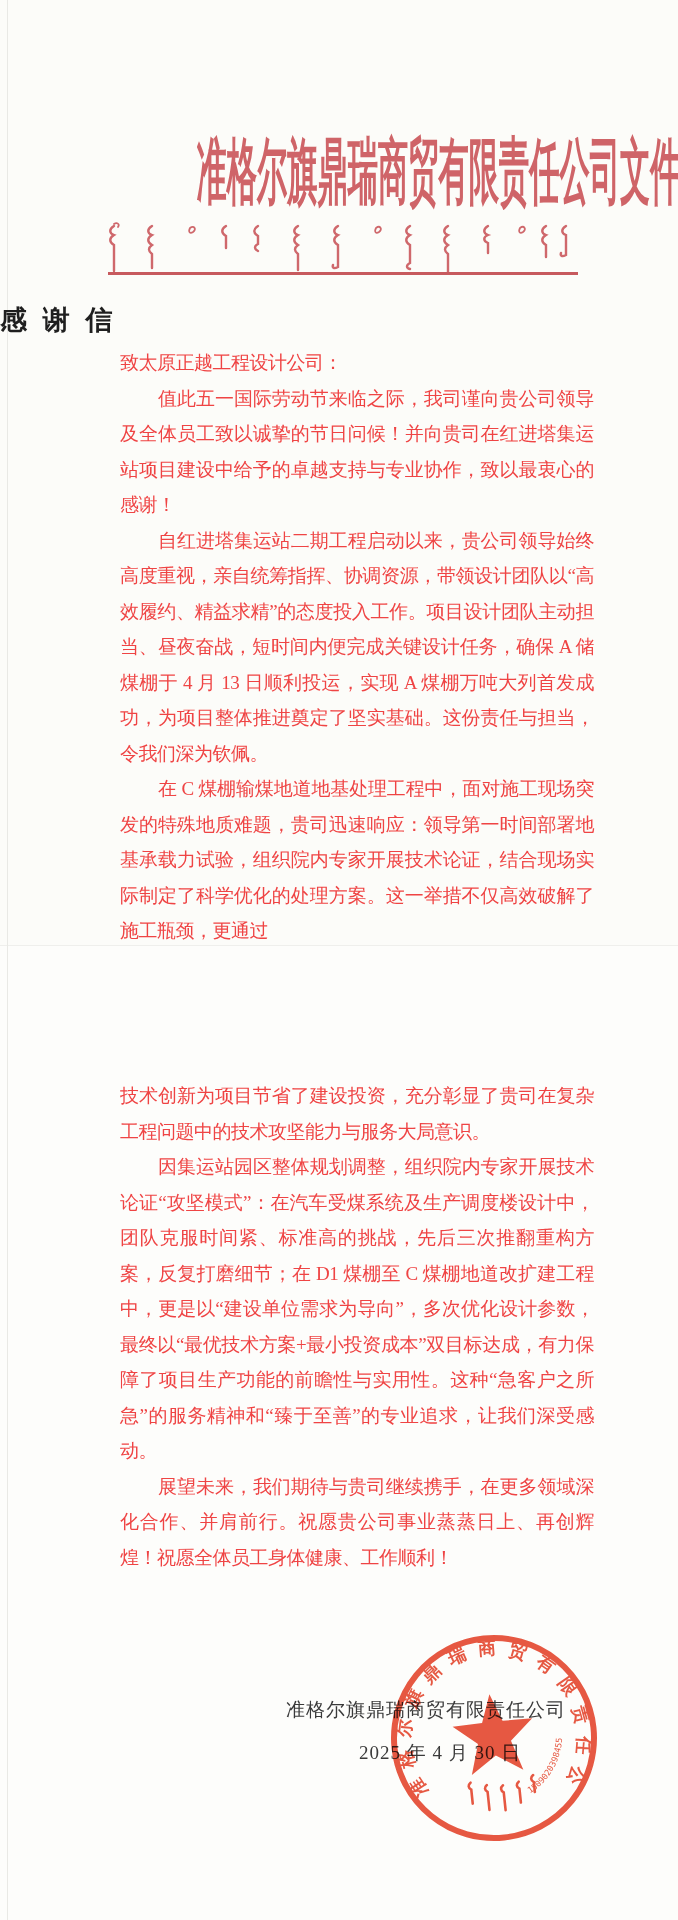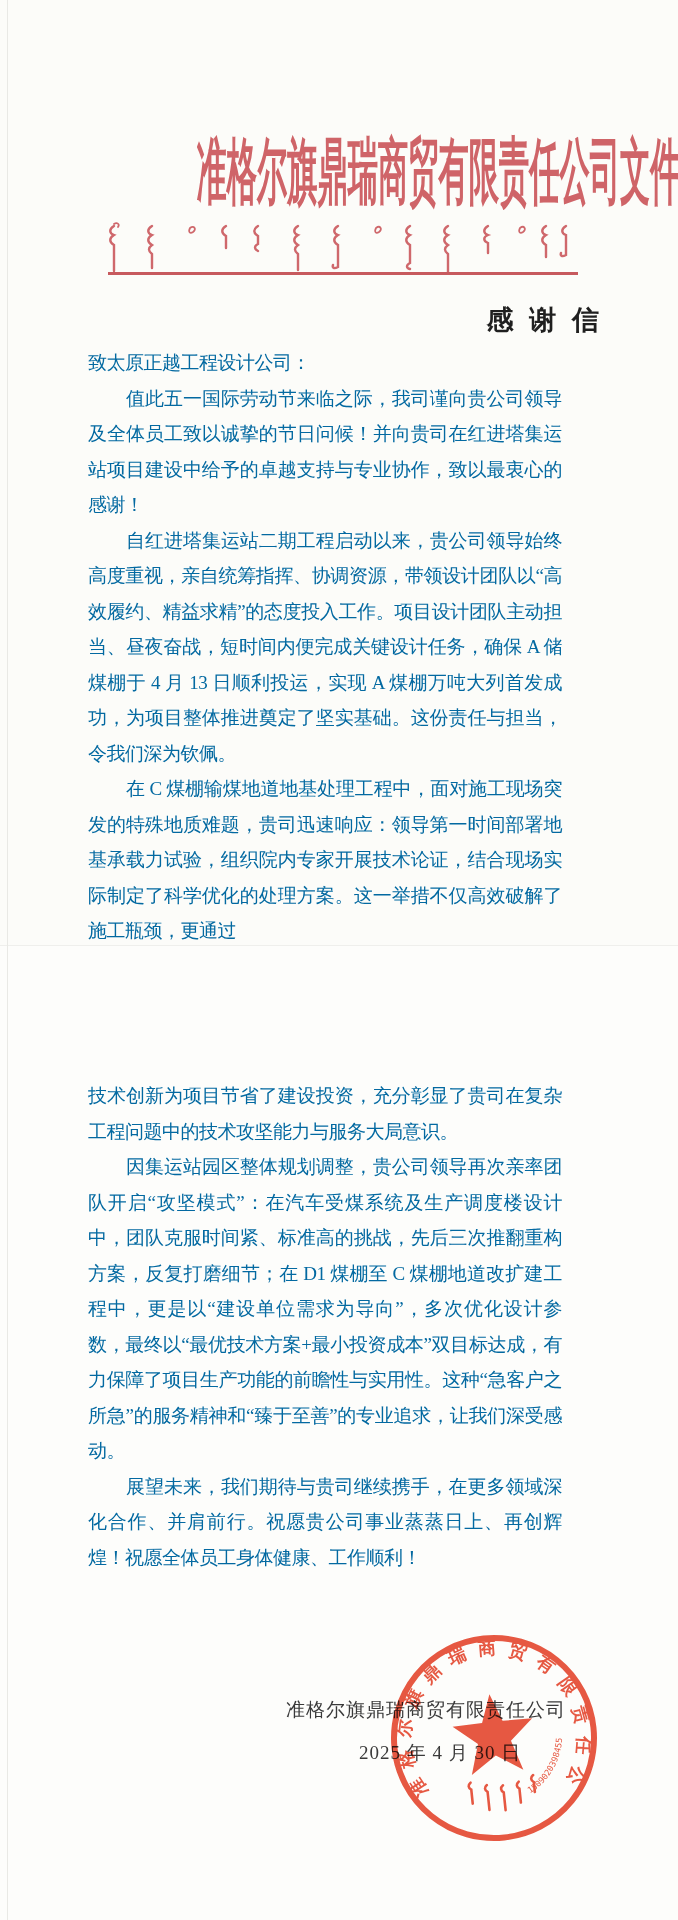--- a/index.html
+++ b/index.html
@@ -35,27 +35,27 @@
     position:absolute;left:104px;top:222px;width:470px;height:52px;
   }
   .rule{
     position:absolute;left:108px;top:272px;width:470px;height:3px;
     background:#c75a5e;
   }
 
   
   .letter-title{
     position:absolute;left:0;top:302px;width:602px;
-    text-align:right;
+    text-align:left;
     font-size:27px;font-weight:700;color:#1f1f1f;
     letter-spacing:3px;word-spacing:3px;
   }
   .body-block{
-    position:absolute;left:88px;width:474px;
-    font-size:19px;line-height:35.5px;color:#0369a1;
+    position:absolute;left:120px;width:474px;
+    font-size:19px;line-height:35.5px;color:#ef4444;
     text-align:justify;letter-spacing:-0.5px;
   }
   .body-1{top:345px;}
   .body-2{top:1078px;font-family:Liberation Serif, serif;}
   .body-block p{margin:0;text-indent:2em;}
   .body-block p.salutation,
   .body-block p.no-indent{text-indent:0;}
 
   .signature{
     position:absolute;left:104px;top:1697px;width:462px;
@@ -110,21 +110,21 @@
 
   <div class="body-block body-1">
     <p class="salutation">致太原正越工程设计公司：</p>
     <p>值此五一国际劳动节来临之际，我司谨向贵公司领导及全体员工致以诚挚的节日问候！并向贵司在红进塔集运站项目建设中给予的卓越支持与专业协作，致以最衷心的感谢！</p>
     <p>自红进塔集运站二期工程启动以来，贵公司领导始终高度重视，亲自统筹指挥、协调资源，带领设计团队以“高效履约、精益求精”的态度投入工作。项目设计团队主动担当、昼夜奋战，短时间内便完成关键设计任务，确保 A 储煤棚于 4 月 13 日顺利投运，实现 A 煤棚万吨大列首发成功，为项目整体推进奠定了坚实基础。这份责任与担当，令我们深为钦佩。</p>
     <p>在 C 煤棚输煤地道地基处理工程中，面对施工现场突发的特殊地质难题，贵司迅速响应：领导第一时间部署地基承载力试验，组织院内专家开展技术论证，结合现场实际制定了科学优化的处理方案。这一举措不仅高效破解了施工瓶颈，更通过</p>
   </div>
 
   <div class="body-block body-2">
     <p class="no-indent">技术创新为项目节省了建设投资，充分彰显了贵司在复杂工程问题中的技术攻坚能力与服务大局意识。</p>
-    <p>因集运站园区整体规划调整，贵公司领导再次亲率团队开启“攻坚模式”：在汽车受煤系统及生产调度楼设计中，团队克服时间紧、标准高的挑战，先后三次推翻重构方案，反复打磨细节；在 D1 煤棚至 C 煤棚地道改扩建工程中，更是以“建设单位需求为导向”，多次优化设计参数，最终以“最优技术方案+最小投资成本”双目标达成，有力保障了项目生产功能的前瞻性与实用性。这种“急客户之所急”的服务精神和“臻于至善”的专业追求，让我们深受感动。</p>
+    <p>因集运站园区整体规划调整，组织院内专家开展技术论证“攻坚模式”：在汽车受煤系统及生产调度楼设计中，团队克服时间紧、标准高的挑战，先后三次推翻重构方案，反复打磨细节；在 D1 煤棚至 C 煤棚地道改扩建工程中，更是以“建设单位需求为导向”，多次优化设计参数，最终以“最优技术方案+最小投资成本”双目标达成，有力保障了项目生产功能的前瞻性与实用性。这种“急客户之所急”的服务精神和“臻于至善”的专业追求，让我们深受感动。</p>
     <p>展望未来，我们期待与贵司继续携手，在更多领域深化合作、并肩前行。祝愿贵公司事业蒸蒸日上、再创辉煌！祝愿全体员工身体健康、工作顺利！</p>
   </div>
 
   <div class="signature">准格尔旗鼎瑞商贸有限责任公司</div>
   <div class="sig-date">2025 年 4 月 30 日</div>
 
   <svg class="seal" viewBox="0 0 212 212" xmlns="http://www.w3.org/2000/svg">
     <defs>
       <path id="seal-arc" d="M 37 154 A 84 84 0 1 1 175 154" fill="none"></path>
       <path id="seal-serial-arc" d="M 136 165 A 69 69 0 0 0 174 111" fill="none"></path>

